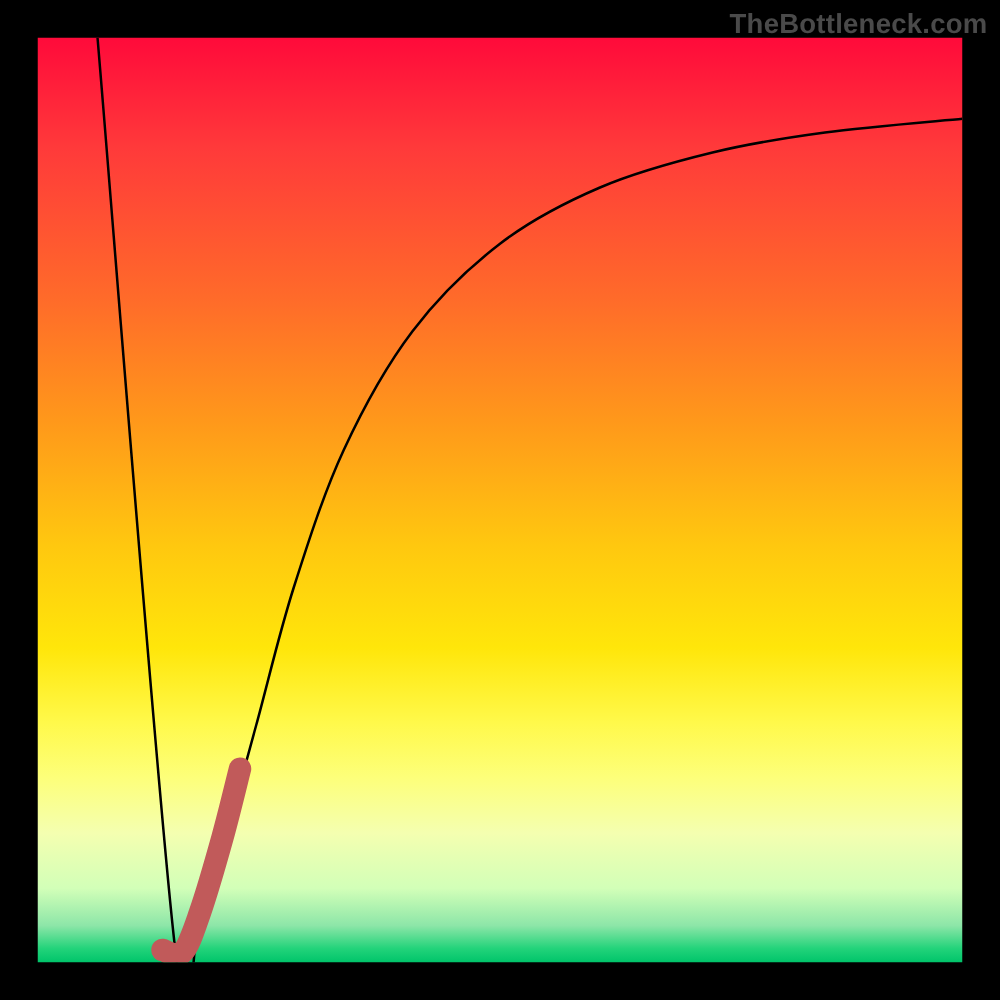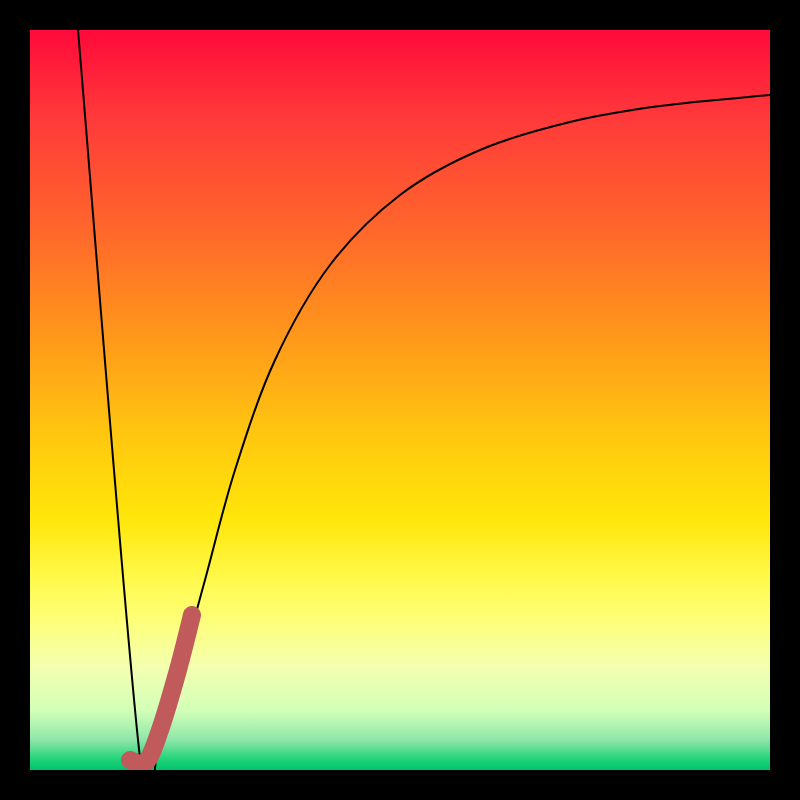--- a/index.html
+++ b/index.html
@@ -56,20 +56,21 @@
   }
   svg.curves {
     position: absolute;
     inset: 0;
   }
 </style>
 </head>
 <body>
 
 <div class="frame">
+  <div class="watermark">TheBottleneck.com</div>
 
   <div class="plot">
     <div class="gradient"></div>
 
     <svg class="curves" viewBox="0 0 740 740" preserveAspectRatio="none">
       <path id="black-curve" fill="none" stroke="#000000" stroke-width="2" stroke-linejoin="round" d="M 48 0 C 58.333333333333336 121.33333333333333, 96.33333333333333 611.3333333333334, 110 728 C 123.66666666666667 844.6666666666666, 123.33333333333333 714.6666666666666, 130 700 C 136.66666666666666 685.3333333333334, 142.5 665, 150 640 C 157.5 615, 165.83333333333334 583.3333333333334, 175 550 C 184.16666666666666 516.6666666666666, 193.33333333333334 476.6666666666667, 205 440 C 216.66666666666666 403.3333333333333, 229.16666666666666 364.1666666666667, 245 330 C 260.8333333333333 295.8333333333333, 279.1666666666667 262.5, 300 235 C 320.8333333333333 207.5, 345 184.16666666666666, 370 165 C 395 145.83333333333334, 421.6666666666667 132.16666666666666, 450 120 C 478.3333333333333 107.83333333333333, 510 99.33333333333333, 540 92 C 570 84.66666666666667, 596.6666666666666 80.5, 630 76 C 663.3333333333334 71.5, 721.6666666666666 66.83333333333333, 740 65"></path>
       <path id="red-segment" fill="none" stroke="#c15a5a" stroke-width="18" stroke-linecap="round" stroke-linejoin="round" d="M 100 730 C 102.66666666666667 730.3333333333334, 111 737, 116 732 C 121 727, 124.66666666666667 715.3333333333334, 130 700 C 135.33333333333334 684.6666666666666, 142.66666666666666 659.1666666666666, 148 640 C 153.33333333333334 620.8333333333334, 159.66666666666666 594.1666666666666, 162 585"></path>
     </svg>
   </div>
 </div>

